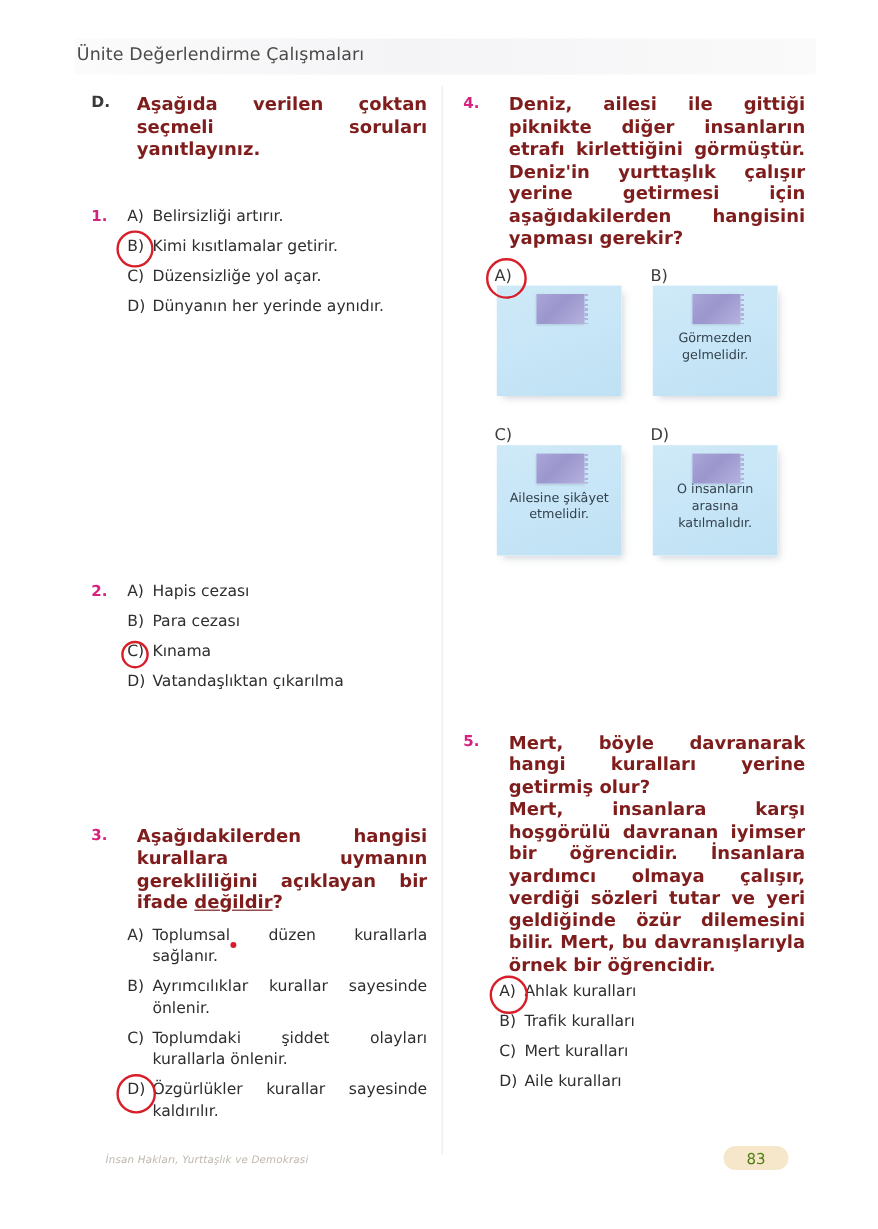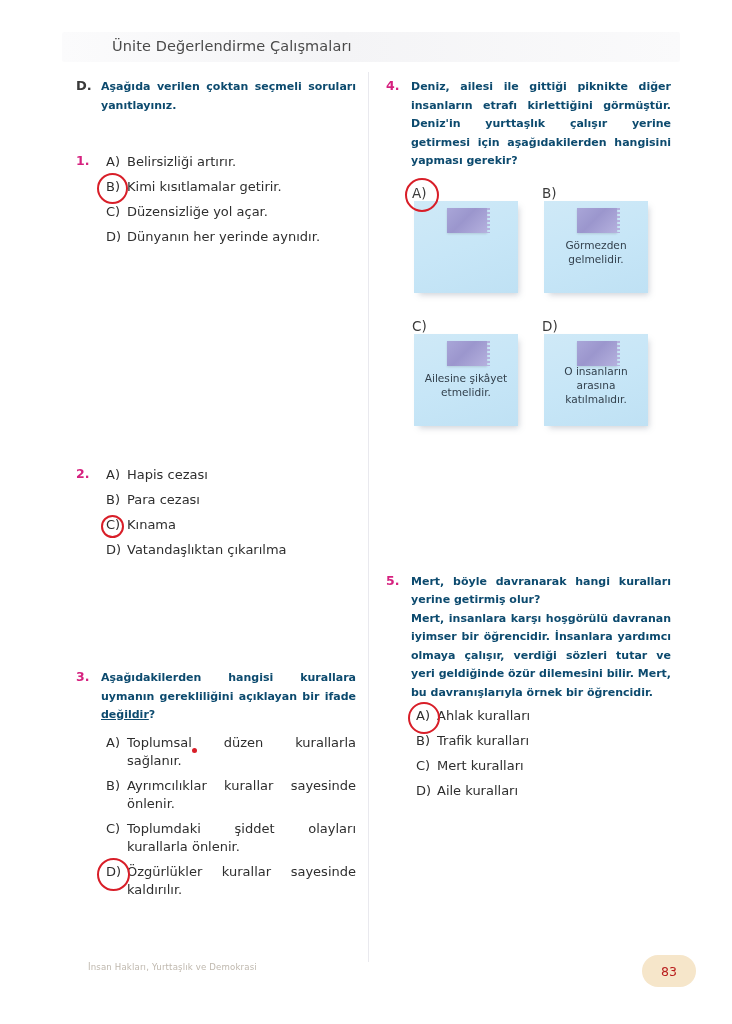--- a/index.html
+++ b/index.html
@@ -14,21 +14,21 @@
   .page{position:absolute;inset:0;}
 
   
   .header-band{
     position:absolute;left:62px;top:32px;width:618px;height:30px;
     background:linear-gradient(90deg,#fbfbfc 0%,#f4f4f6 45%,#fafafb 100%);
     border-radius:2px;
   }
   .header-title{
     position:absolute;left:64px;top:38px;
-    font-size:14.5px;color:#4a4a4a;letter-spacing:.1px;font-weight:400;margin-left:48px;
+    font-size:14.5px;color:#4a4a4a;letter-spacing:.1px;font-weight:400;
   }
 
   
   .divider{
     position:absolute;left:368px;top:72px;width:1px;height:890px;
     background:#e9e9ee;
   }
 
   
   .col-left{position:absolute;left:76px;top:78px;width:280px;}
@@ -38,22 +38,22 @@
   .qblock{position:relative;}
   .qnum{
     position:absolute;left:0;top:0;width:22px;
     font-size:12.5px;font-weight:700;color:#d6217f;
   }
   .letter-label{
     position:absolute;left:0;top:0;width:24px;
     font-size:13px;font-weight:700;color:#3a3a3a;
   }
   .qtext{
-    margin-left:25px;
-    font-size:11px;line-height:18.5px;font-weight:700;color:#0c4a6e;
+    margin-left:38px;
+    font-size:15px;line-height:18.5px;font-weight:700;color:#7f1d1d;
     text-align:justify;
   }
   .underline{text-decoration:underline;}
 
   .opts{margin-left:30px;margin-top:9px;}
   .opt{
     position:relative;
     font-size:13px;line-height:18px;color:#2e2e2e;font-weight:400;
     margin-bottom:7px;padding-left:21px;
     text-align:justify;
@@ -98,28 +98,28 @@
     background:repeating-linear-gradient(180deg,#b5b1de 0 2px,transparent 2px 4px);
   }
   .note-text{
     font-size:10.6px;line-height:14px;color:#33414d;text-align:center;
     padding:0 6px;margin-top:10px;
   }
 
   
   .footer-text{
     position:absolute;left:88px;top:962px;
-    font-size:8.6px;color:#bfb8ae;letter-spacing:.15px;
+    font-size:8.6px;color:#bfb8ae;letter-spacing:.15px;font-style:italic;
   }
   .page-badge{
-    position:absolute;left:642px;top:955px;
-    width:54px;height:32px;border-radius:16px;
+    position:absolute;left:603px;top:955px;
+    width:54px;height:20px;border-radius:16px;
     background:#f6e6ca;
     display:flex;align-items:center;justify-content:center;
-    font-size:12.5px;color:#b91c1c;
+    font-size:12.5px;color:#4d7c0f;
   }
 </style>
 </head>
 <body>
 
 <div class="page">
 
   <div class="header-band"></div>
   <div class="header-title">Ünite Değerlendirme Çalışmaları</div>
 

